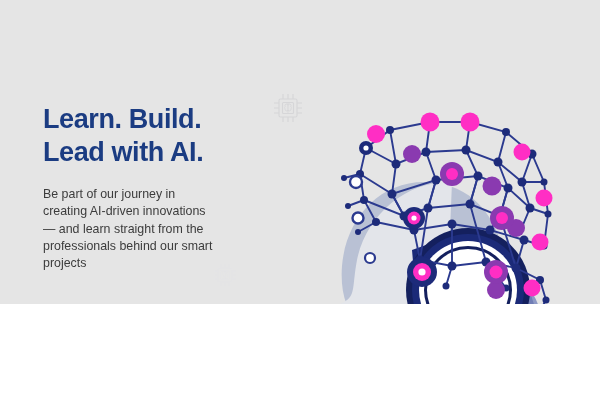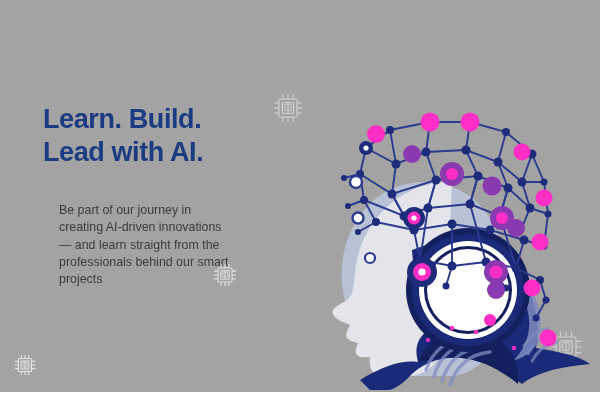--- a/index.html
+++ b/index.html
@@ -3,22 +3,22 @@
 <meta charset="utf-8">
 <style>
   html, body {
     margin: 0;
     padding: 0;
     background: #ffffff;
   }
   #page {
     position: relative;
     width: 600px;
-    height: 392px;
-    background: #a3a3a3;
+    height: 304px;
+    background: #e5e5e5;
     overflow: hidden;
     font-family: "Liberation Sans", sans-serif;
   }
 
   
   .text-block {
     position: absolute;
     left: 43px;
     top: 103px;
     width: 205px;
@@ -27,21 +27,21 @@
     margin: 0;
     color: #1b3c82;
     font-family: "Liberation Sans", sans-serif;
     font-size: 27px;
     font-weight: bold;
     line-height: 33px;
     letter-spacing: -0.4px;
     white-space: pre-line;
   }
   .body-copy {
-    margin: 16px;
+    margin: 0;
     padding-top: 17px;
     color: #3c3c3c;
     font-family: "Liberation Sans", sans-serif;
     font-size: 12.4px;
     font-weight: normal;
     line-height: 17.3px;
     white-space: pre-line;
   }
 
   

